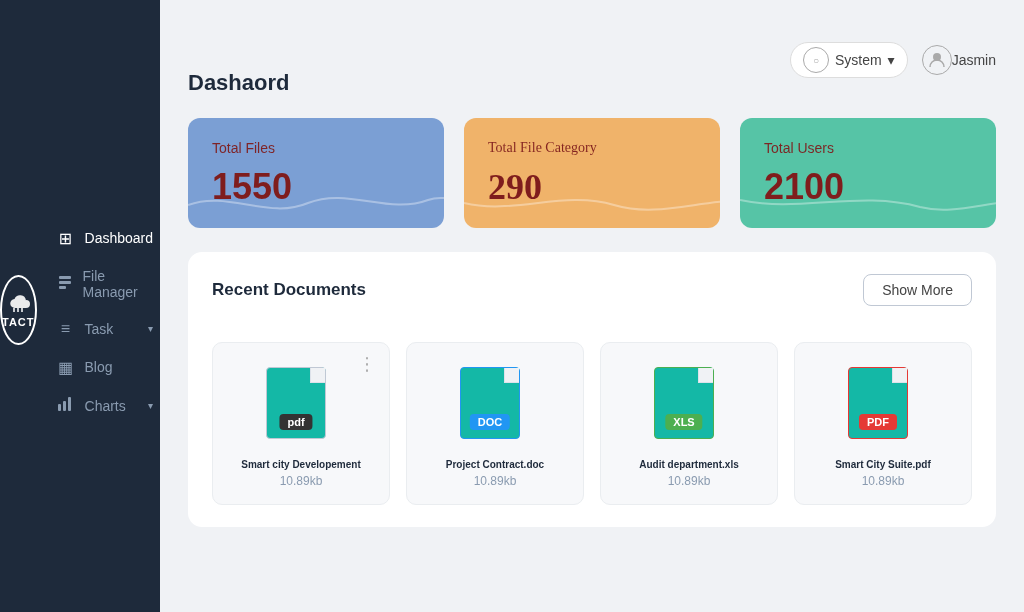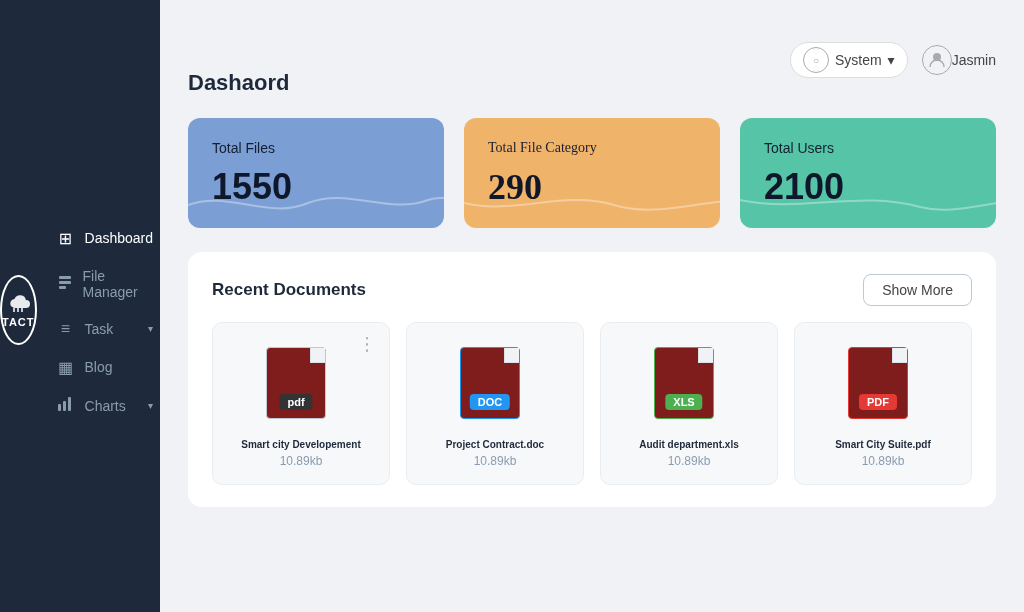--- a/index.html
+++ b/index.html
@@ -145,21 +145,21 @@
     
     .stat-cards {
       display: grid;
       grid-template-columns: 1fr 1fr 1fr;
       gap: 20px;
       margin-bottom: 24px;
     }
     .stat-card {
       border-radius: 12px;
       padding: 22px 24px 18px;
-      color: #0f172a;
+      color: #7f1d1d;
       position: relative;
       overflow: hidden;
       min-height: 110px;
     }
     .stat-card.blue { background: #7b9fd4; }
     .stat-card.orange { background: #f0b36a; font-family: Liberation Serif, serif; }
     .stat-card.green { background: #56c4a6; }
     .stat-card-label {
       font-size: 14px;
       opacity: 0.95;
@@ -182,21 +182,21 @@
     
     .recent-docs-section {
       background: #fff;
       border-radius: 14px;
       padding: 22px 24px;
     }
     .recent-docs-header {
       display: flex;
       align-items: center;
       justify-content: space-between;
-      margin-bottom: 16px;
+      margin-bottom: 36px;
     }
     .recent-docs-title {
       font-size: 17px;
       font-weight: 600;
       color: #1e2a3b;
     }
     .show-more-btn {
       border: 1.5px solid #c0c8d4;
       background: #fff;
       border-radius: 8px;
@@ -232,21 +232,21 @@
     .doc-icon-wrap {
       width: 70px;
       height: 80px;
       position: relative;
       margin-bottom: 12px;
       margin-top: 8px;
     }
     .doc-file-shape {
       width: 60px;
       height: 72px;
-      background: #7f1d1d;
+      background: #14b8a6;
       border: 1.5px solid #dde2ea;
       border-radius: 4px;
       position: relative;
     }
     .doc-file-shape::before {
       content: '';
       position: absolute;
       top: 0;
       right: 0;
       width: 14px;

